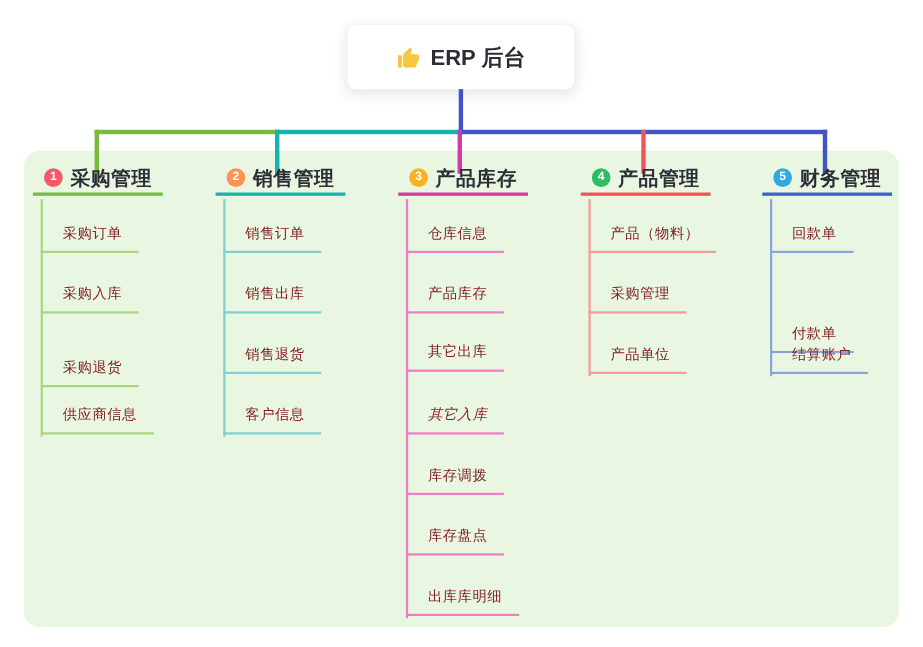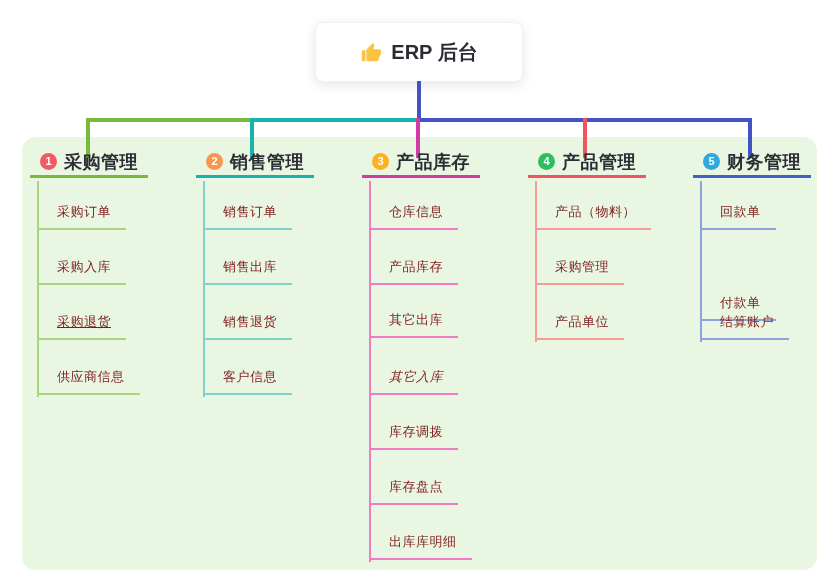--- a/index.html
+++ b/index.html
@@ -80,21 +80,21 @@
       <div class="vline drop" style="left: 748px; background: rgb(66, 83, 196);"></div>
     </div>
   <div id="branches-layer">
       <div class="branch-title" style="left: 30px; border-bottom-color: rgb(121, 185, 60);">
         <span class="badge" style="background: rgb(242, 90, 104);">1</span>
         <span class="blabel">采购管理</span>
       </div>
       <div class="rail" style="left: 37px; top: 181px; height: 216px; background: rgb(169, 213, 127);"></div>
       <div class="child-node" style="left: 37px; top: 196px; border-bottom-color: rgb(169, 213, 127);">采购订单</div>
       <div class="child-node" style="left: 37px; top: 251px; border-bottom-color: rgb(169, 213, 127); text-align: right;">采购入库</div>
-      <div class="child-node" style="left: 37px; top: 306px; border-bottom-color: rgb(169, 213, 127); text-decoration: underline;">采购退货</div>
+      <div class="child-node" style="left: 37px; top: 318px; border-bottom-color: rgb(169, 213, 127);">采购退货</div>
       <div class="child-node" style="left: 37px; top: 361px; border-bottom-color: rgb(169, 213, 127);">供应商信息</div>
       <div class="branch-title" style="left: 196px; border-bottom-color: rgb(23, 179, 172);">
         <span class="badge" style="background: rgb(252, 149, 80);">2</span>
         <span class="blabel">销售管理</span>
       </div>
       <div class="rail" style="left: 203px; top: 181px; height: 216px; background: rgb(127, 209, 203);"></div>
       <div class="child-node" style="left: 203px; top: 196px; border-bottom-color: rgb(127, 209, 203);">销售订单</div>
       <div class="child-node" style="left: 203px; top: 251px; border-bottom-color: rgb(127, 209, 203); font-family: Liberation Mono, monospace;">销售出库</div>
       <div class="child-node" style="left: 203px; top: 306px; border-bottom-color: rgb(127, 209, 203);">销售退货</div>
       <div class="child-node" style="left: 203px; top: 361px; border-bottom-color: rgb(127, 209, 203);">客户信息</div>

